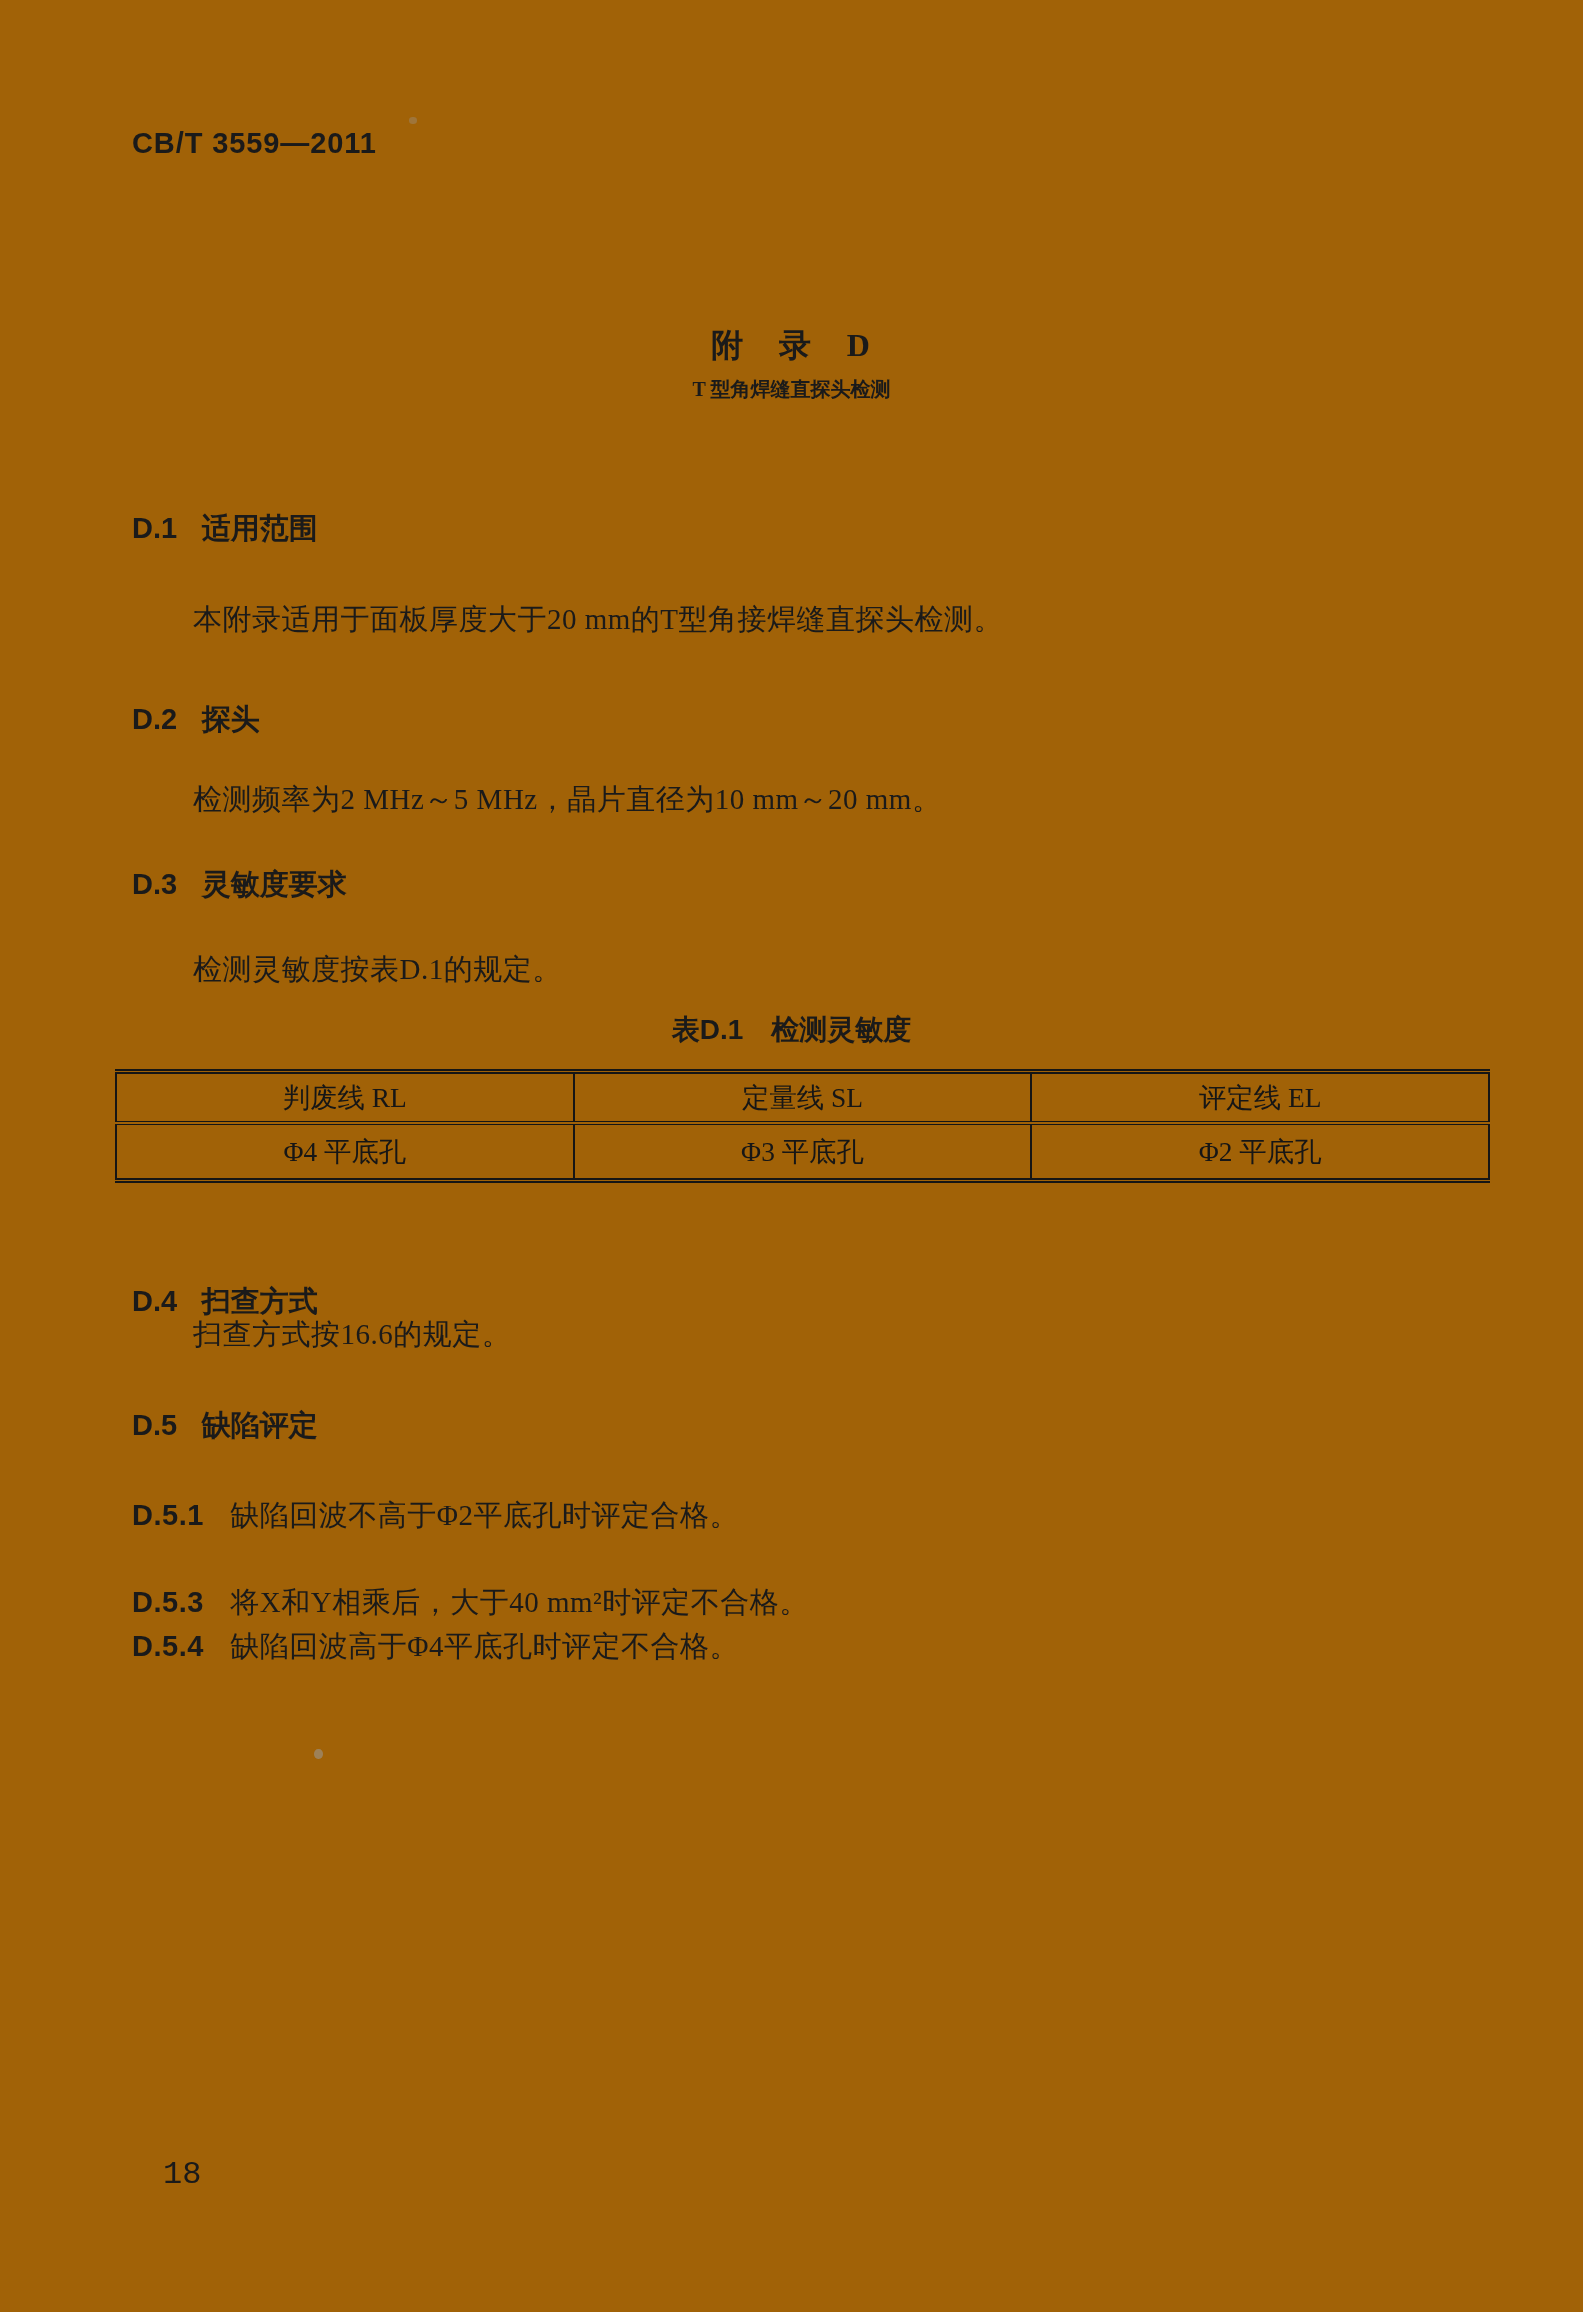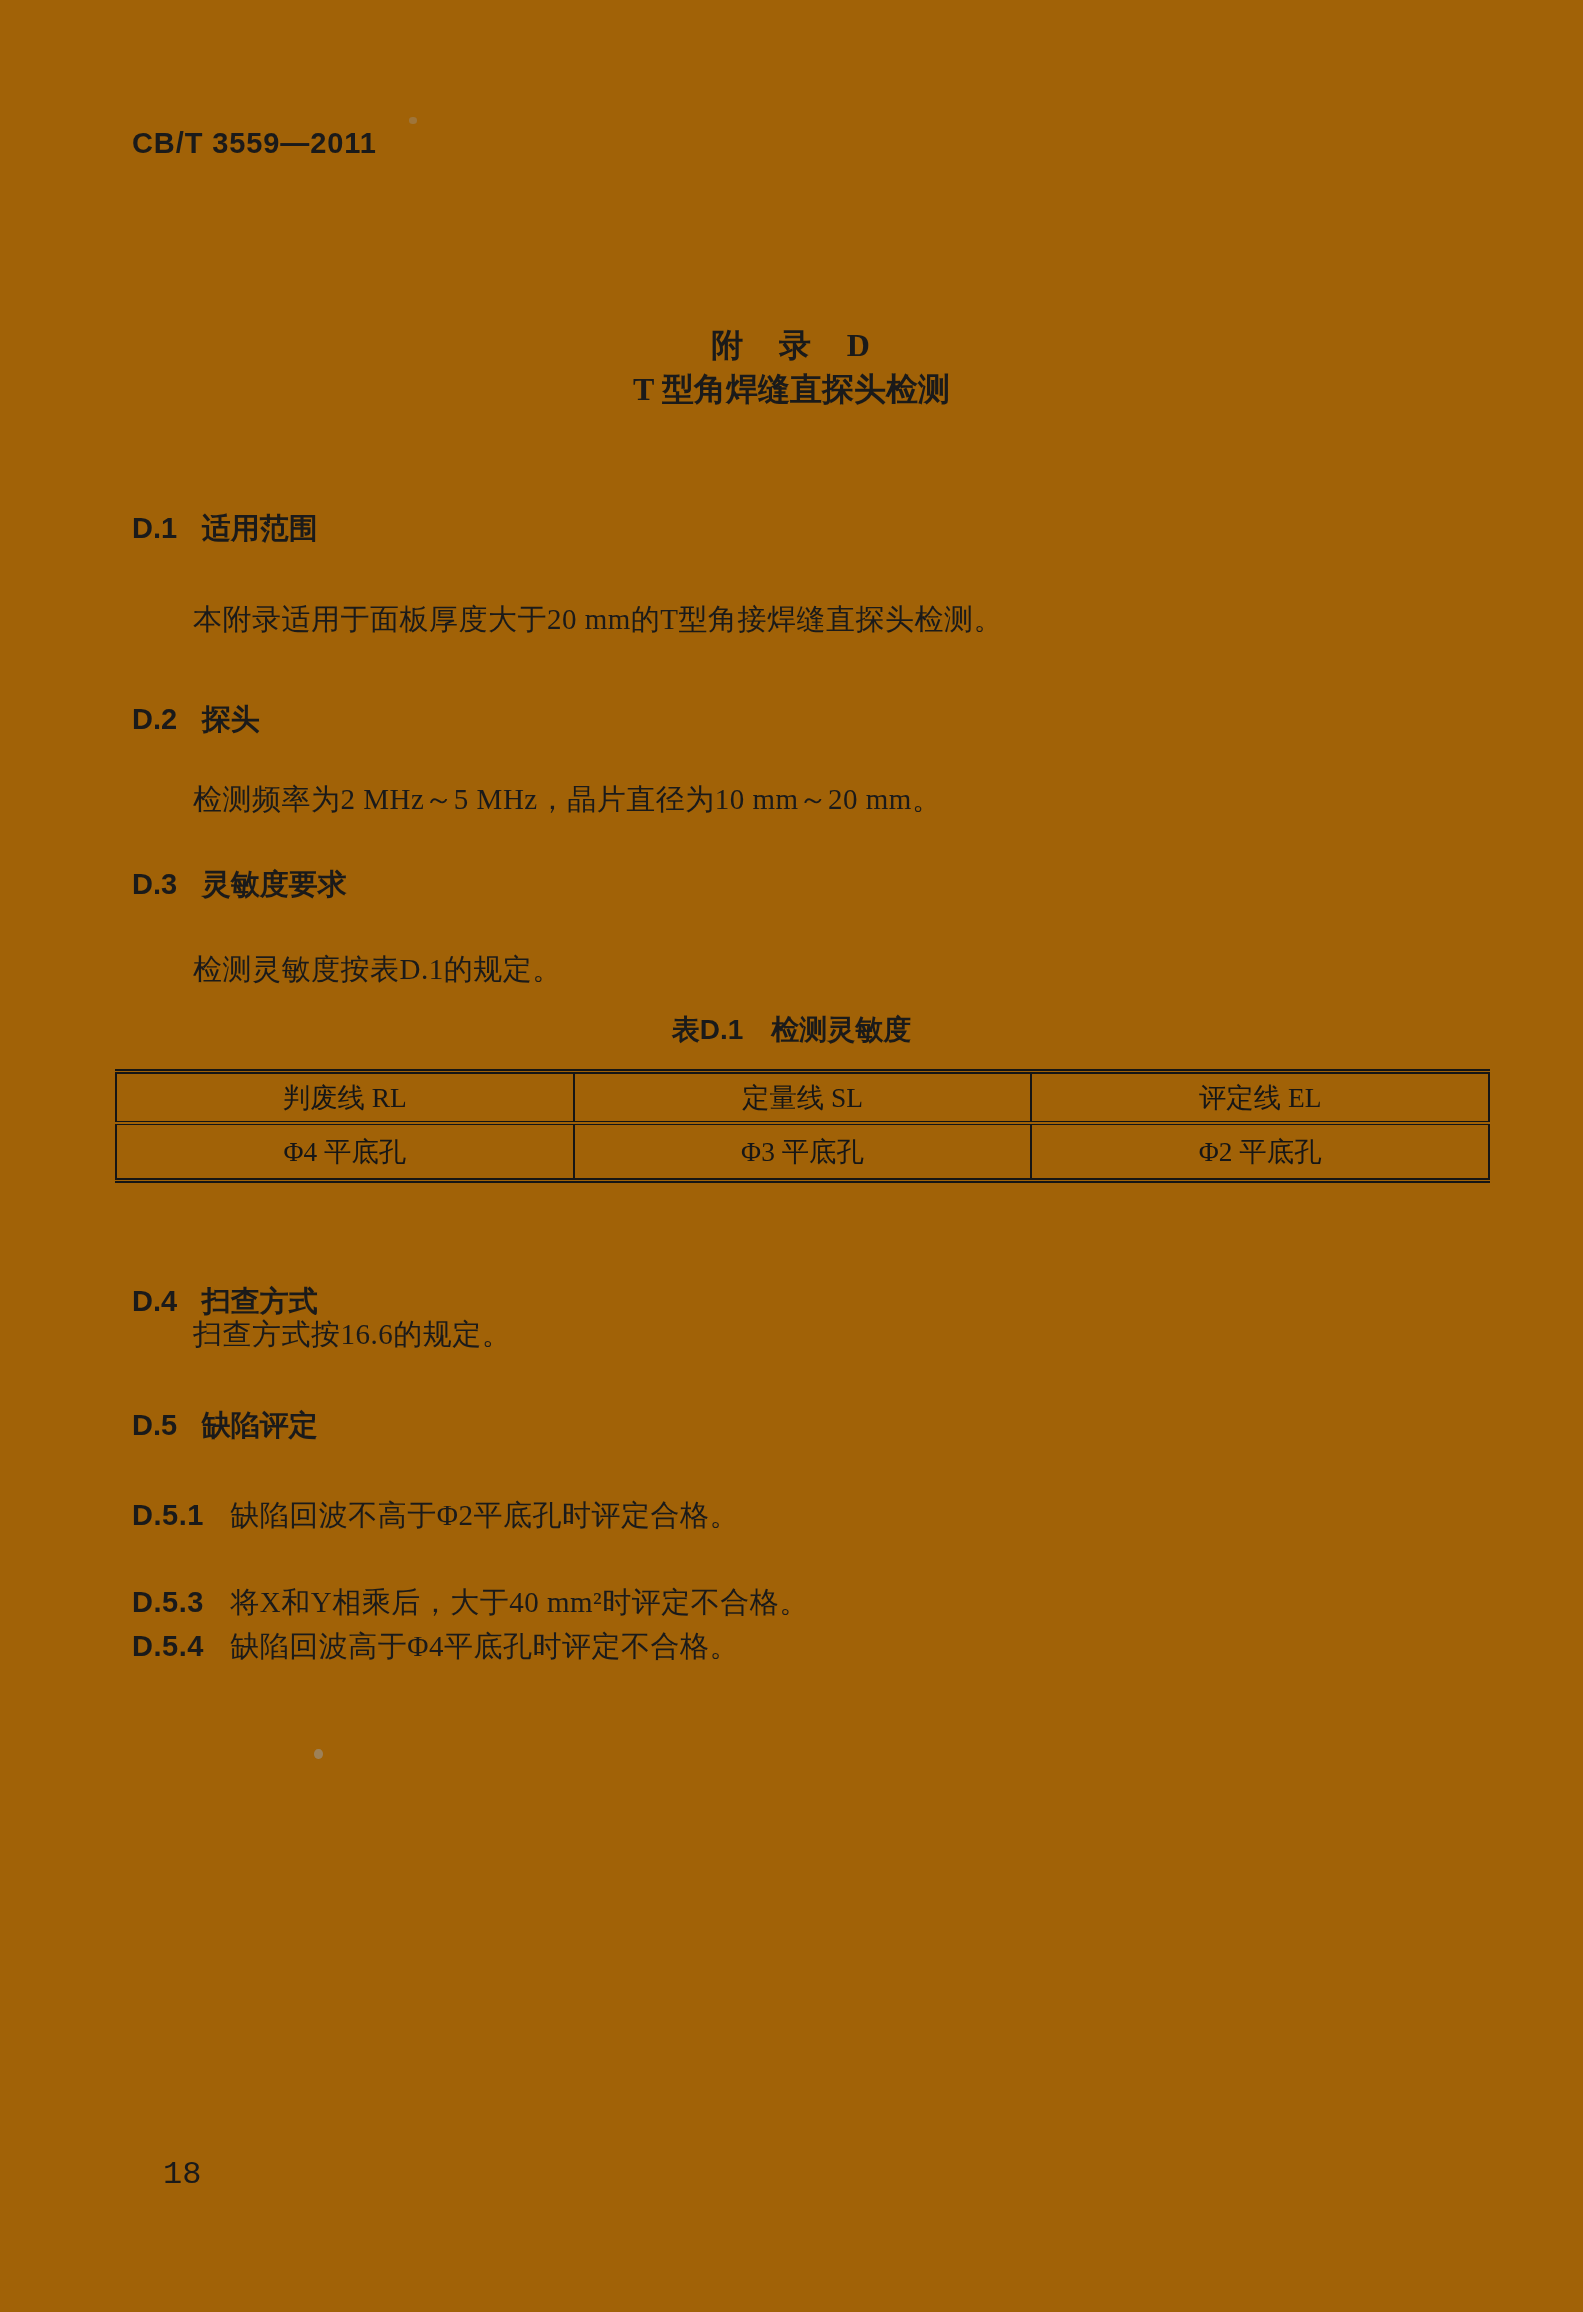--- a/index.html
+++ b/index.html
@@ -25,21 +25,21 @@
     position: absolute;
     left: 0;
     right: 0;
     top: 323px;
     text-align: center;
     font-weight: bold;
     line-height: 44px;
   }
   .title-block .t1 { font-size: 32px; letter-spacing: 1.9px; }
   .title-block .t2 { font-size: 29px; }
-  .title-block .t3 { font-size: 32px; }
+  .title-block .t3 { font-size: 20px; }
 
   .sec-heading {
     position: absolute;
     left: 132px;
     font-family: "Liberation Sans", "DejaVu Sans", sans-serif;
     font-weight: bold;
     font-size: 29px;
     white-space: nowrap;
   }
   .sec-heading .sec-label { margin-left: 24.6px; }

